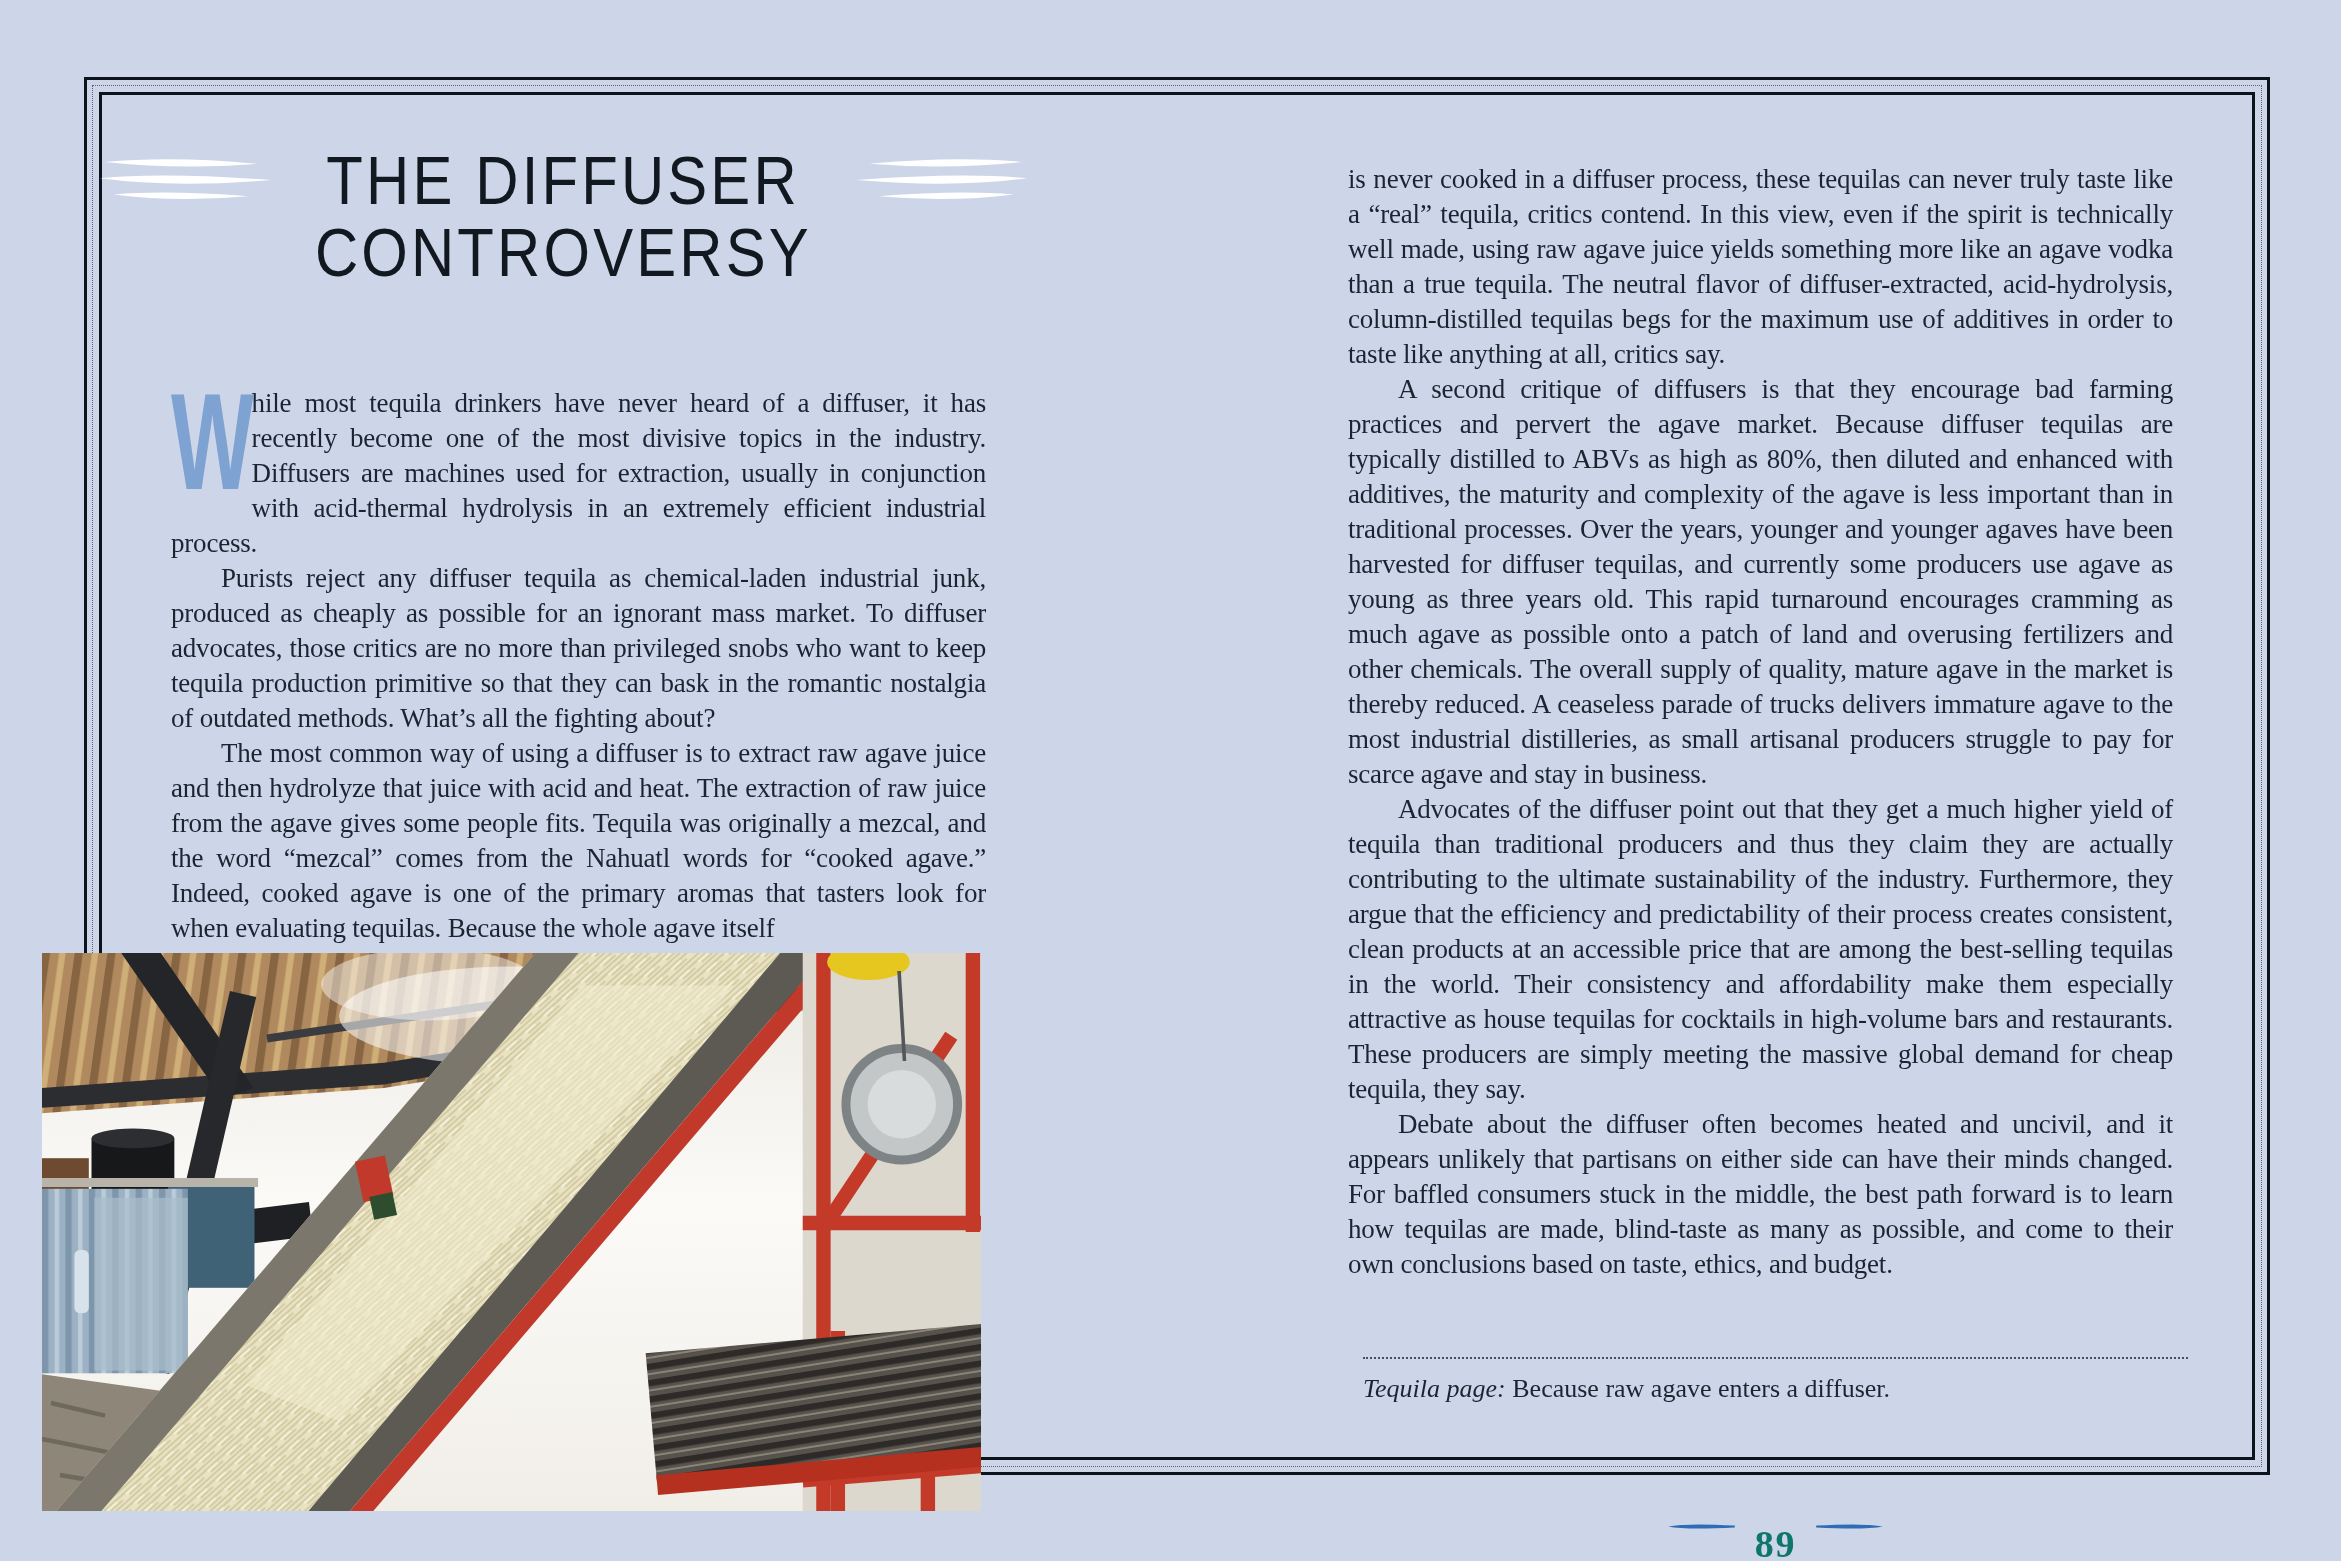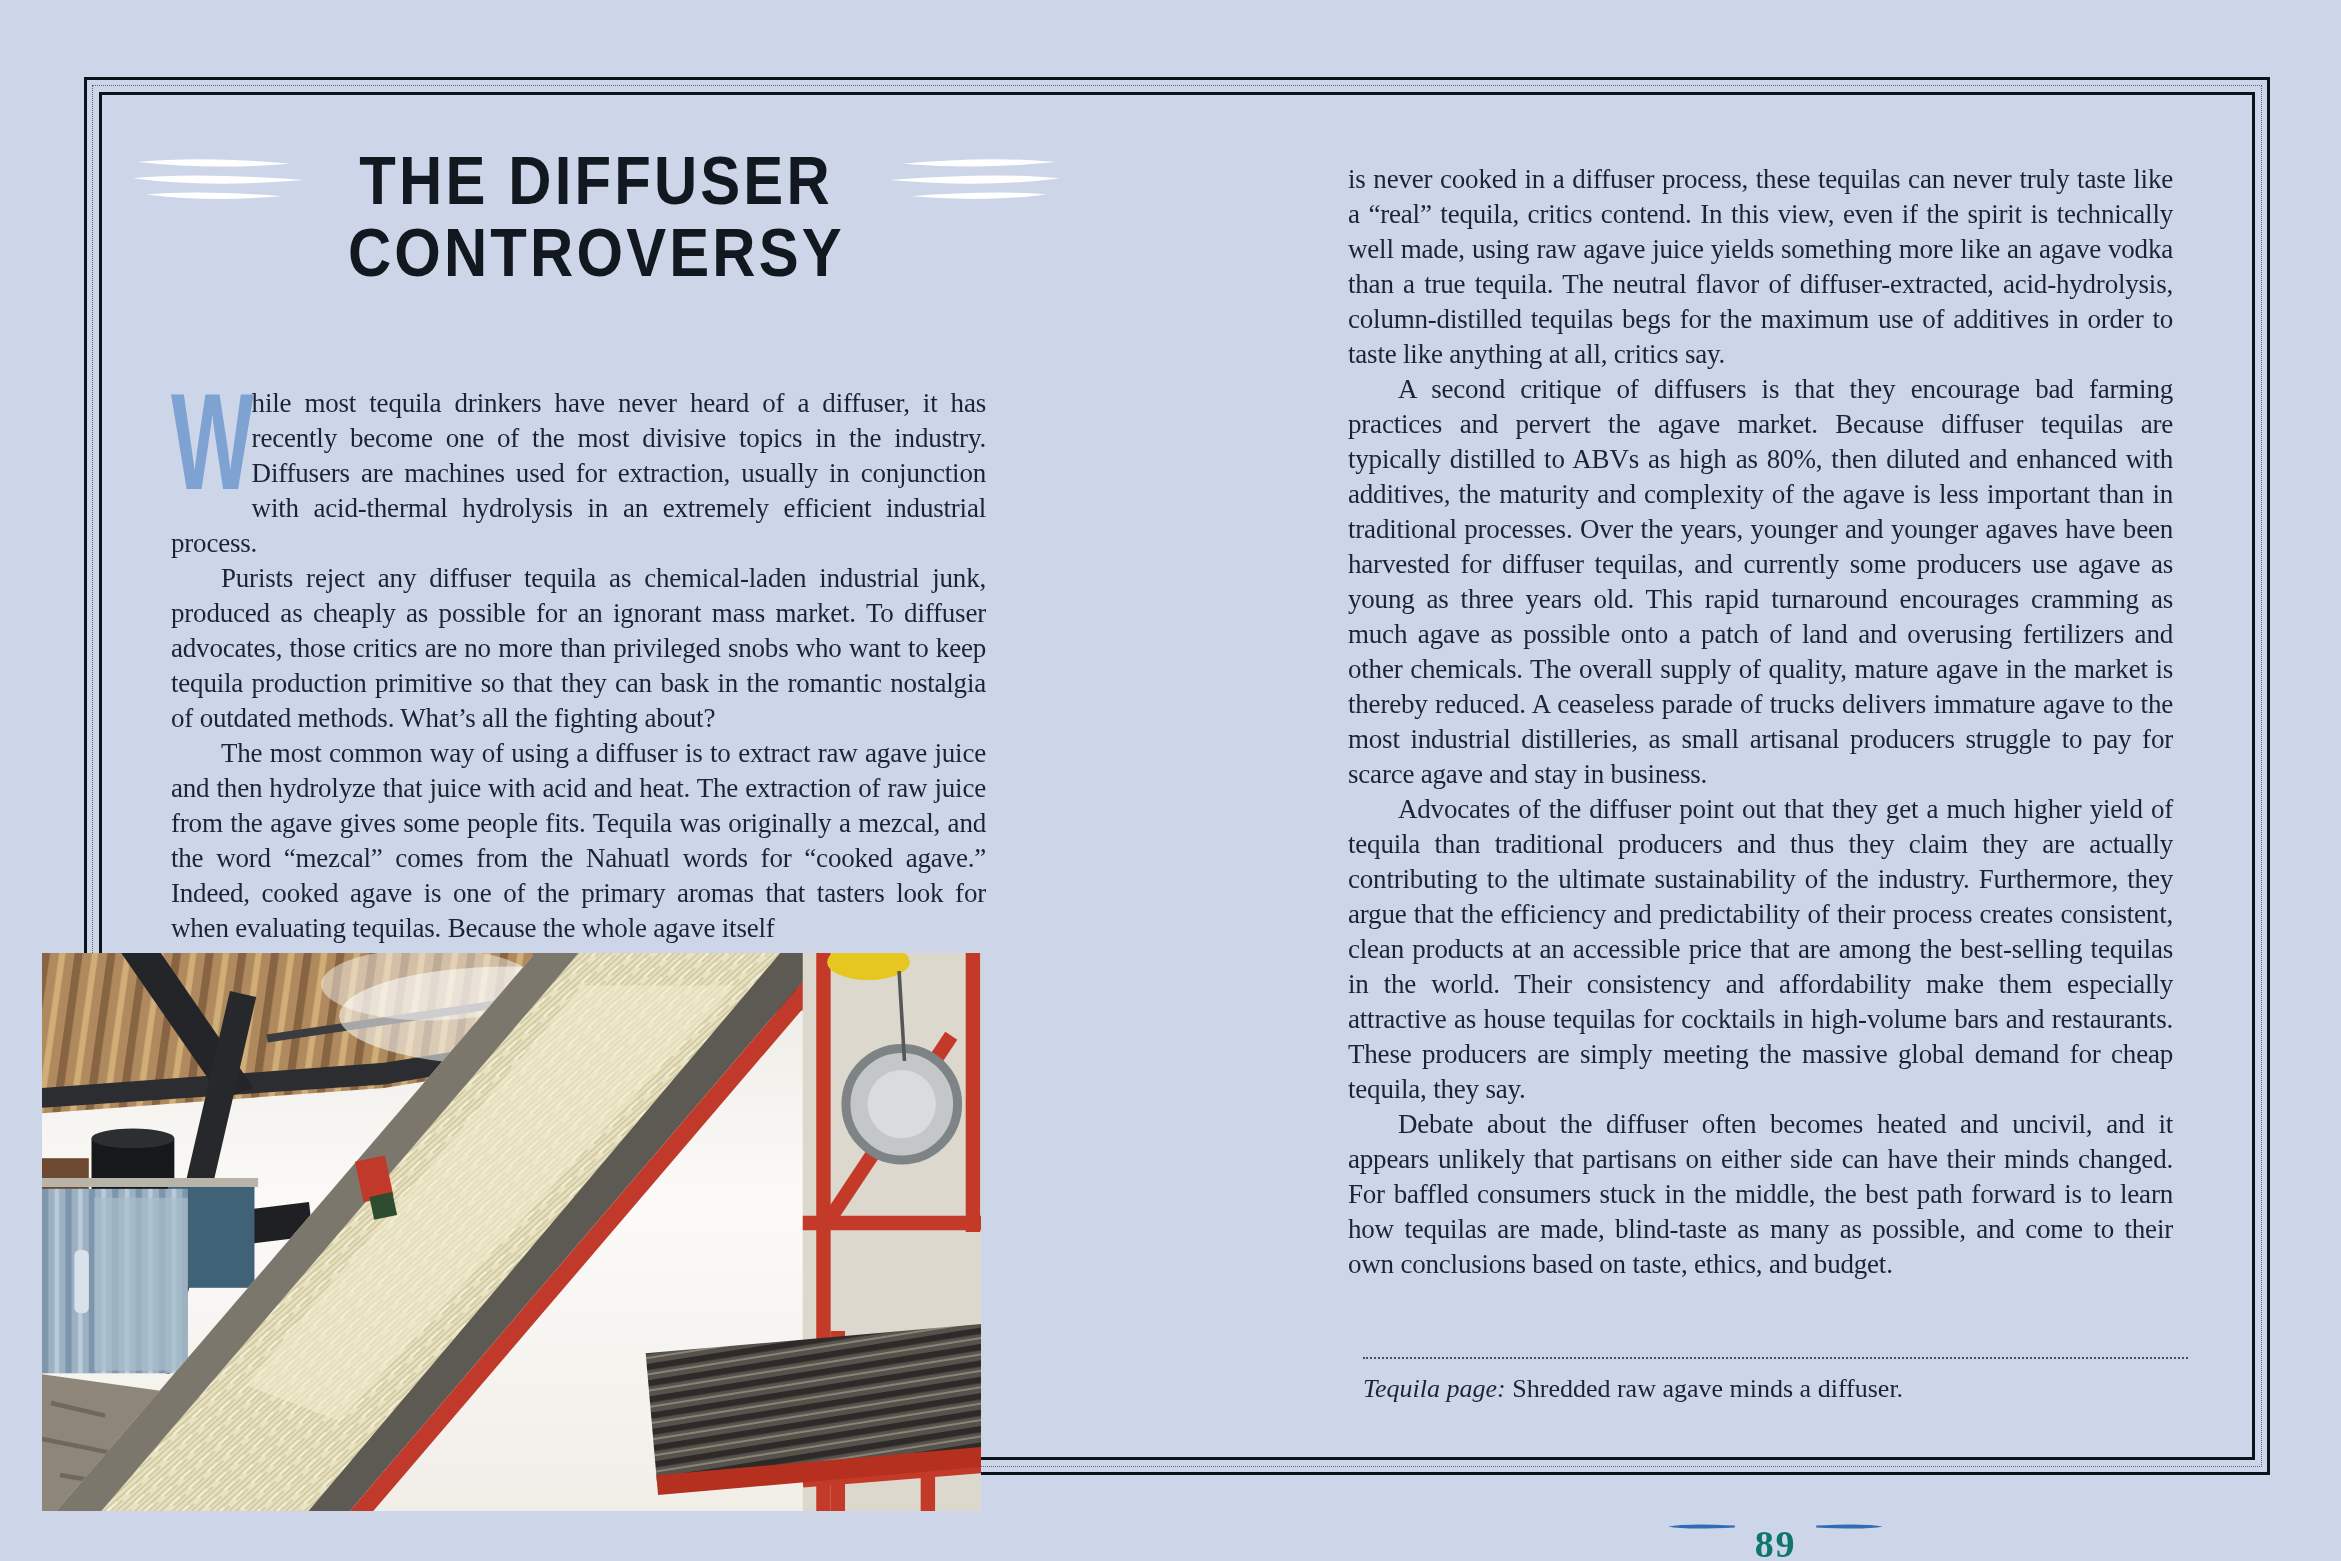--- a/index.html
+++ b/index.html
@@ -21,23 +21,23 @@
     position:absolute;inset:5.4px;
     border:1.8px dotted #5c6574;
   }
   .frame-inner{
     position:absolute;inset:5.4px;
     border:3.6px solid #0d131b;
   }
 
   
   .title-block{
-    position:absolute;left:189px;top:144px;width:815px;
+    position:absolute;left:156px;top:144px;width:815px;
     text-align:center;color:#12181f;
-    font-family:"Liberation Sans", sans-serif;font-weight:bold;
+    font-family:"Liberation Sans", sans-serif;font-weight:normal;
   }
   .title-row{display:flex;align-items:center;justify-content:center;gap:23.4px;}
   .title-line{
     display:inline-block;font-size:68px;letter-spacing:3.6px;line-height:72px;
     transform:scaleX(0.88);transform-origin:center;white-space:nowrap;
   }
   .flourish{width:171px;height:54px;flex:0 0 auto;}
 
   
   .col{
@@ -225,21 +225,21 @@
       <ellipse cx="918" cy="10" rx="46" ry="20" fill="#e5c71f"></ellipse>
       <line x1="952" y1="20" x2="958" y2="120" stroke="#55565a" stroke-width="4"></line>
 
       <rect x="676" y="428" width="380" height="142" fill="url(#slats)" transform="rotate(-5 866 499)"></rect>
       <rect x="676" y="564" width="380" height="22" fill="#b5301f" transform="rotate(-5 866 499)"></rect>
     </svg>
   </div>
 
   <div class="caption-rule"></div>
   <div class="caption">
-    <span class="lead">Tequila page:</span><span> Shredded raw agave minds a diffuser.</span>
+    <span class="lead">Tequila page:</span><span> Because raw agave enters a diffuser.</span>
   </div>
 
   <div class="folio">
     <svg class="folio-dash" viewBox="0 0 74 10">
       <path d="M0,5 Q20,1 74,4 L74,6 Q20,9 0,5 Z" fill="#2e6cb5"></path>
     </svg>
     <span class="folio-num">89</span>
     <svg class="folio-dash" viewBox="0 0 74 10">
       <path d="M74,5 Q54,1 0,4 L0,6 Q54,9 74,5 Z" fill="#2e6cb5"></path>
     </svg>

